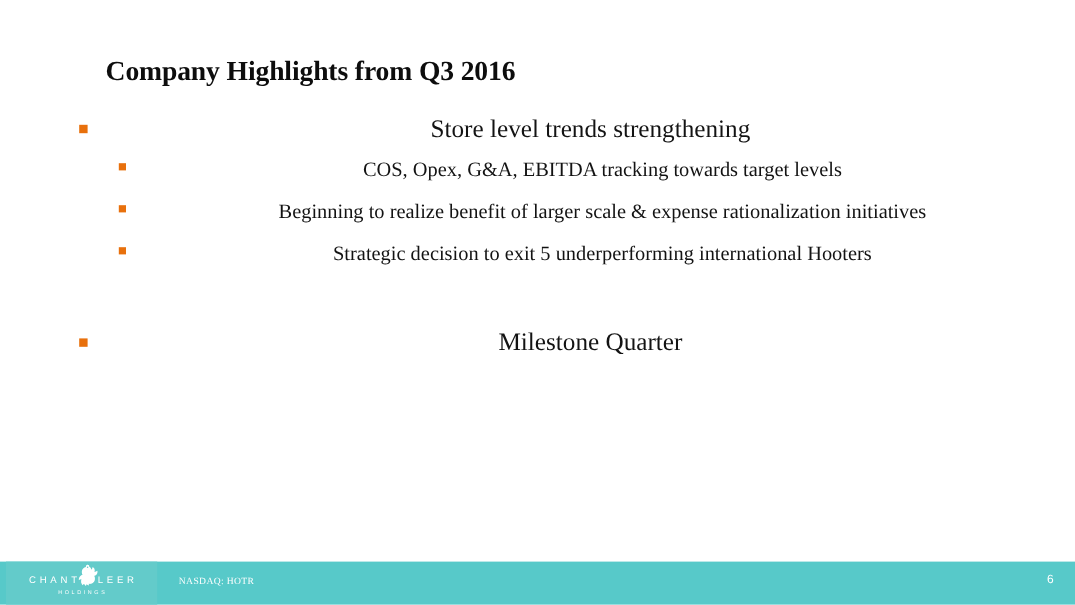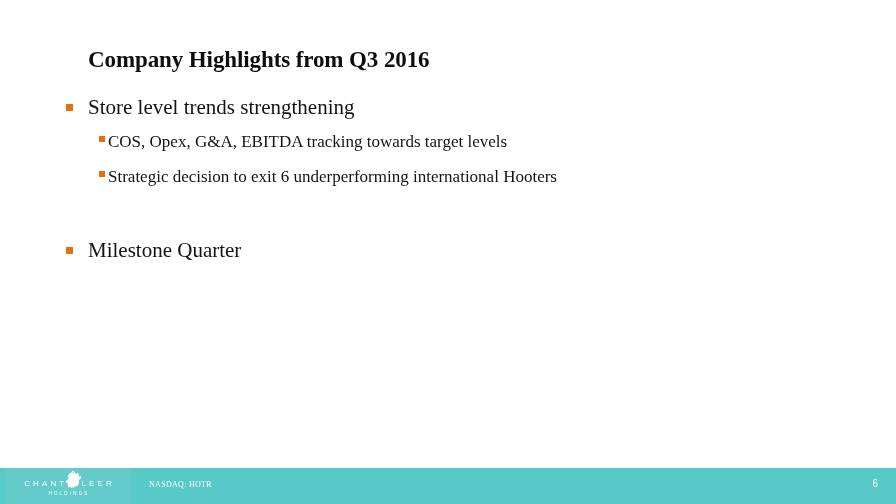--- a/index.html
+++ b/index.html
@@ -39,20 +39,21 @@
   .body-area {
     position: absolute;
     left: 0;
     top: 92px;
     width: 896px;
   }
 
   .bullet-row {
     position: relative;
     display: block;
+    text-align: center;
   }
 
   
   .lvl1 {
     margin-bottom: 2px;
   }
   .lvl1 .marker {
     position: absolute;
     left: 66px;
     top: 12px;
@@ -177,25 +178,26 @@
       <span class="text">Store level trends strengthening</span>
     </div>
 
     <div class="bullet-row lvl2">
       <span class="marker"></span>
       <span class="text">COS, Opex, G&amp;A, EBITDA tracking towards target levels</span>
     </div>
 
     <div class="bullet-row lvl2">
       <span class="marker"></span>
+      <span class="text">Beginning to realize benefit of larger scale &amp; expense rationalization initiatives</span>
     </div>
 
     <div class="bullet-row lvl2">
       <span class="marker"></span>
-      <span class="text">Strategic decision to exit 6 underperforming international Hooters</span>
+      <span class="text">Strategic decision to exit 5 underperforming international Hooters</span>
     </div>
 
     <div class="group-gap"></div>
 
     <div class="bullet-row lvl1">
       <span class="marker"></span>
       <span class="text">Milestone Quarter</span>
     </div>
 
 

